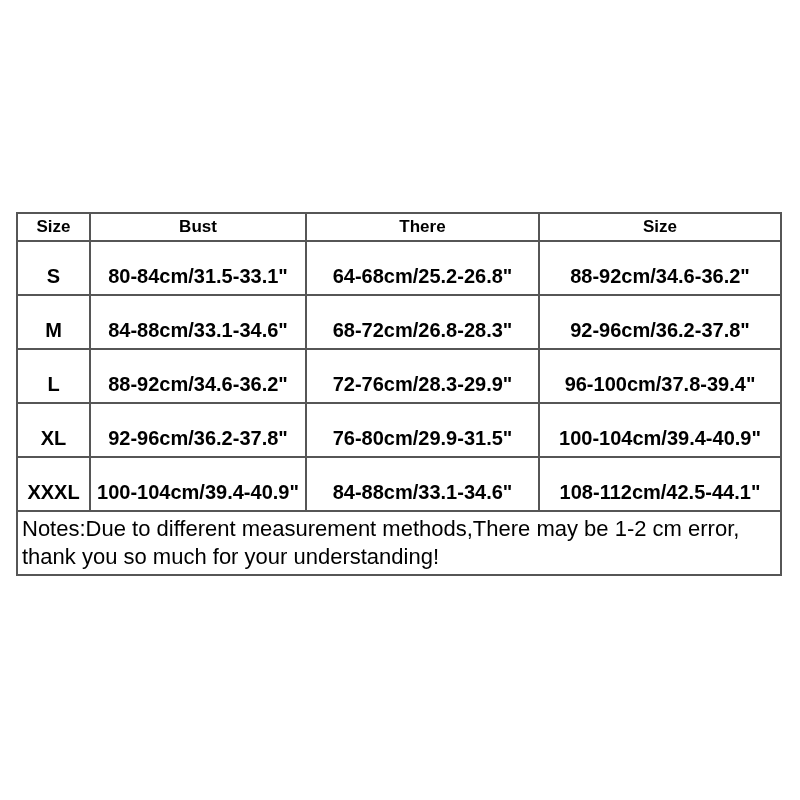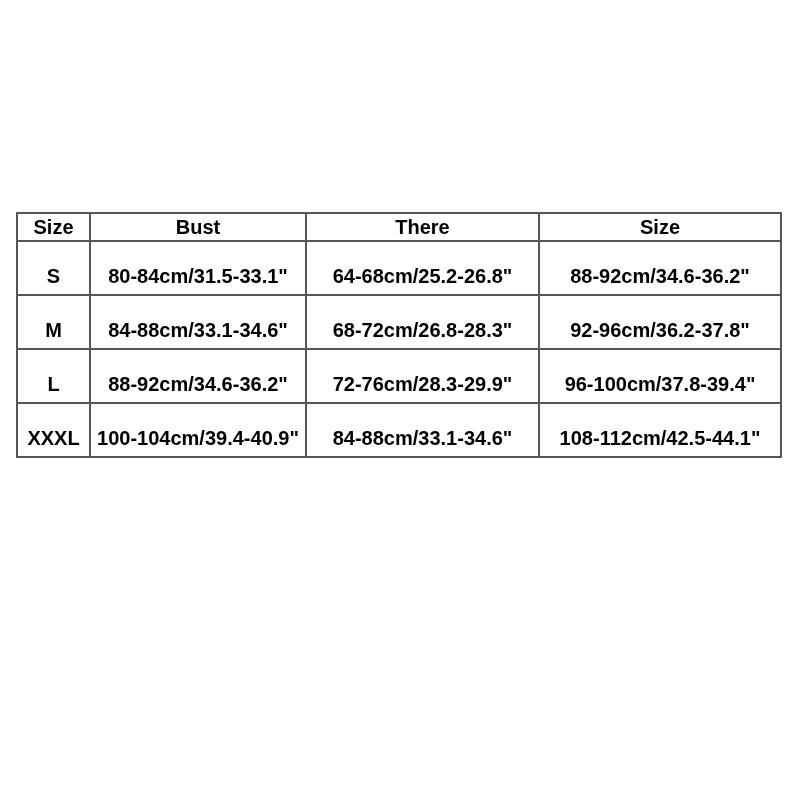--- a/index.html
+++ b/index.html
@@ -25,21 +25,21 @@
     table-layout: fixed;
   }
   table.size-chart th,
   table.size-chart td {
     border: 2px solid #565656;
     color: #000000;
     overflow: hidden;
   }
   table.size-chart th {
     height: 26px;
-    font-size: 20px;
+    font-size: 17px;
     font-weight: bold;
     text-align: center;
     vertical-align: middle;
     padding: 0;
   }
   td.data-cell {
     height: 46px;
     font-size: 20px;
     font-weight: bold;
     text-align: center;
@@ -89,20 +89,29 @@
         <td class="data-cell">68-72cm/26.8-28.3"</td>
         <td class="data-cell">92-96cm/36.2-37.8"</td>
       </tr>
       <tr>
         <td class="data-cell">L</td>
         <td class="data-cell">88-92cm/34.6-36.2"</td>
         <td class="data-cell">72-76cm/28.3-29.9"</td>
         <td class="data-cell">96-100cm/37.8-39.4"</td>
       </tr>
       <tr>
+        <td class="data-cell">XL</td>
+        <td class="data-cell">92-96cm/36.2-37.8"</td>
+        <td class="data-cell">76-80cm/29.9-31.5"</td>
+        <td class="data-cell">100-104cm/39.4-40.9"</td>
+      </tr>
+      <tr>
         <td class="data-cell">XXXL</td>
         <td class="data-cell">100-104cm/39.4-40.9"</td>
         <td class="data-cell">84-88cm/33.1-34.6"</td>
         <td class="data-cell">108-112cm/42.5-44.1"</td>
+      </tr>
+      <tr>
+        <td class="notes-cell" colspan="4">Notes:Due to different measurement methods,There may be 1-2 cm error, thank you so much for your understanding!</td>
       </tr>
     </tbody>
   </table>
 </div>
 
 </body></html>

